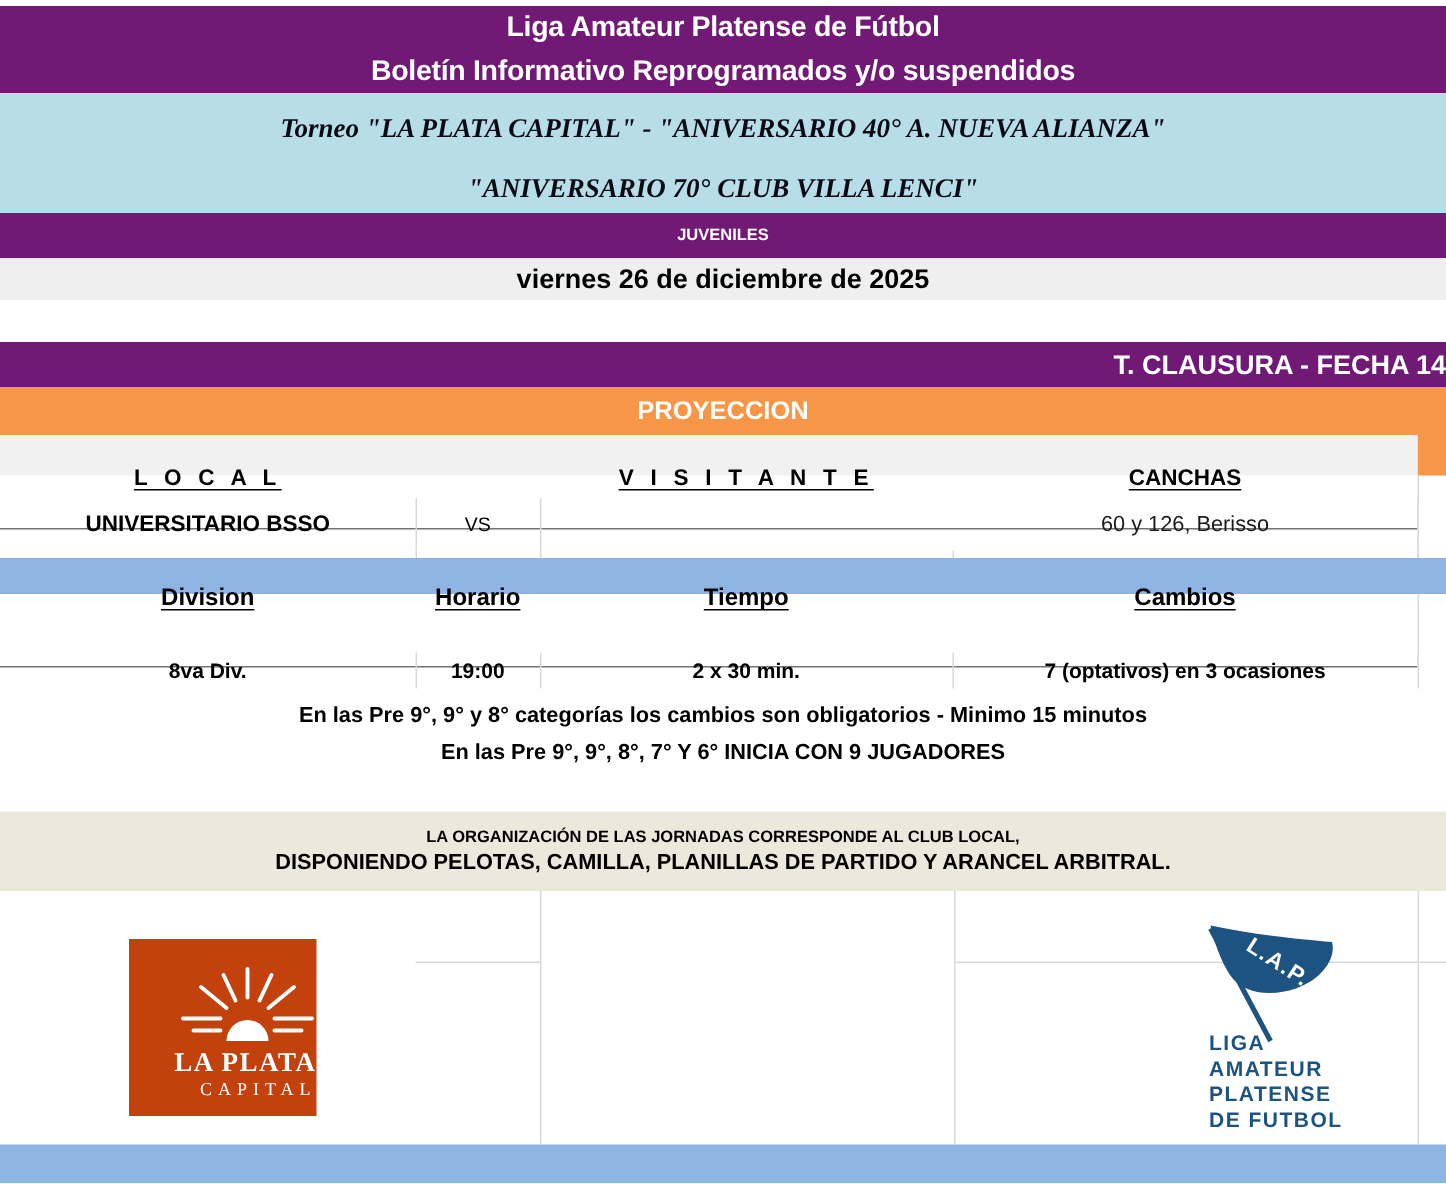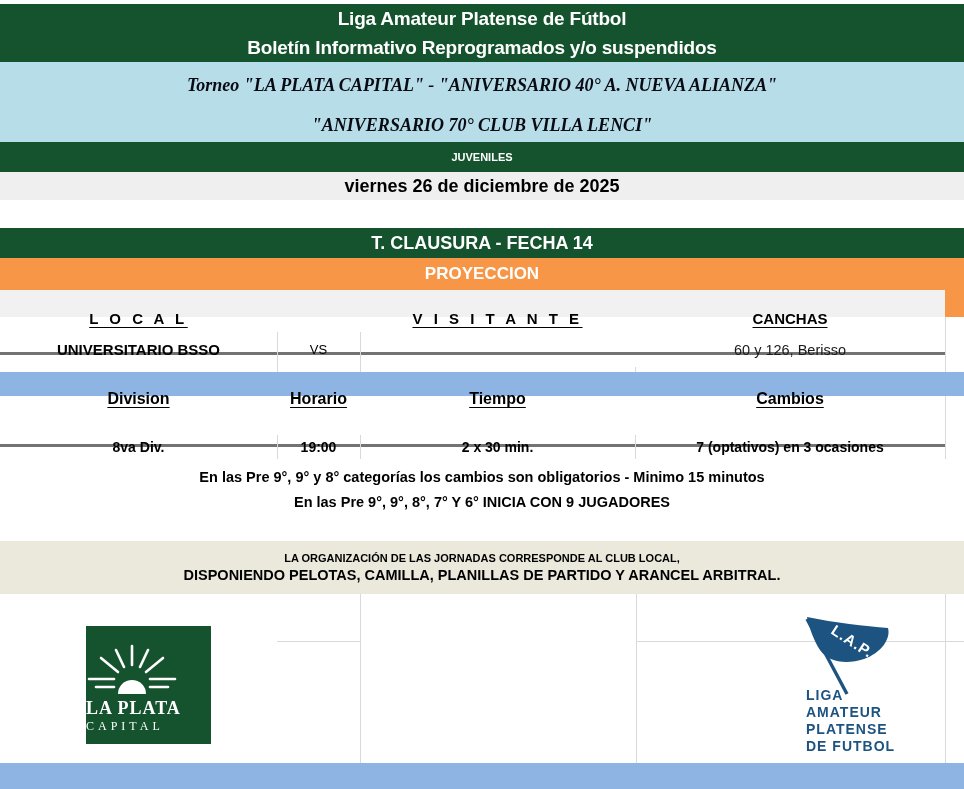--- a/index.html
+++ b/index.html
@@ -1,43 +1,43 @@
 <!DOCTYPE html>
 <html><head>
 <meta charset="utf-8">
 <style>
   html,body{margin:0;padding:0;background:#ffffff;}
   #page{position:relative;width:964px;height:789px;background:#ffffff;overflow:hidden;
         font-family:"Liberation Sans",sans-serif;-webkit-font-smoothing:antialiased;}
   .band{position:absolute;left:0;width:964px;display:flex;flex-direction:column;
         align-items:center;justify-content:center;text-align:center;}
-  .navy{background:#14532d;color:#ffffff;}
+  .navy{background:#701a75;color:#ffffff;}
   .ltblue{background:#B7DEE8;}
   .grayband{background:#EFEFEF;color:#000;}
   .orange{background:#F79646;color:#ffffff;}
   .midblue{background:#8DB4E2;color:#ffffff;}
   .beige{background:#EBE9DC;color:#000;}
   .b{font-weight:bold;}
   .title-line{font-size:19px;font-weight:bold;line-height:26px;letter-spacing:-0.2px;}
   .tourn-line{font-family:"Liberation Serif",serif;font-style:italic;font-weight:bold;
               font-size:18px;color:#0a0a14;line-height:20px;}
   .row{position:absolute;left:0;width:945px;}
   .cell{position:absolute;top:15px;height:100%;display:flex;align-items:center;justify-content:center;}
   .c1{left:0;width:277px}.c2{left:277px;width:83px}.c3{left:360px;width:275px}.c4{left:635px;width:310px}
-  .grid-row{border-bottom:3px solid #737373;}
+  .grid-row{border-bottom:1px solid #737373;}
   .grid-row .cell{border-right:1px solid #D9D9D9;}
   .colhead{font-weight:bold;font-size:15px;text-decoration:underline;text-underline-offset:3px;color:#000;}
   .sp{letter-spacing:3.5px;}
   .divhead{font-weight:bold;font-size:16px;color:#000000;text-decoration:underline;text-underline-offset:3px;}
   .schedcell{font-weight:bold;font-size:14px;color:#000;}
   .note{position:absolute;left:0;width:964px;text-align:center;font-weight:bold;font-size:14.5px;color:#000;}
   .vline{position:absolute;width:1px;background:#D9D9D9;}
   .hline{position:absolute;height:1px;background:#D9D9D9;}
-  #laplata-logo{position:absolute;left:86px;top:626px;width:125px;height:118px;background:#14532d;
-                display:flex;flex-direction:column;align-items:flex-start;justify-content:flex-end;
+  #laplata-logo{position:absolute;left:86px;top:626px;width:125px;height:118px;background:#c2410c;
+                display:flex;flex-direction:column;align-items:flex-end;justify-content:flex-end;
                 padding-bottom:10px;box-sizing:border-box;}
   .lp-name{font-family:"Liberation Serif",serif;font-weight:bold;font-size:18px;color:#fff;letter-spacing:1px;line-height:20px;}
   .lp-sub{font-family:"Liberation Serif",serif;font-size:12px;color:#fff;letter-spacing:4px;line-height:16px;}
   #lap-logo{position:absolute;left:790px;top:612px;width:130px;height:150px;}
   .lap-lines{position:absolute;left:16px;top:75px;color:#1D5380;font-weight:bold;font-size:14px;
              letter-spacing:1px;line-height:17px;text-align:left;}
 </style>
 </head>
 <body>
 
@@ -54,21 +54,21 @@
   </div>
 
   <div class="band navy" style="top:142px;height:30px;">
     <div class="b" style="font-size:11px;">JUVENILES</div>
   </div>
 
   <div class="band grayband" style="top:172px;height:28px;">
     <div class="b" style="font-size:18px;">viernes 26 de diciembre de 2025</div>
   </div>
 
-  <div class="band navy" style="top:228px;height:30px;">
+  <div class="band navy" style="top:228px;height:30px;align-items:flex-end;">
     <div class="b" style="font-size:18px;">T. CLAUSURA - FECHA 14</div>
   </div>
 
   <div class="band orange" style="top:258px;height:32px;">
     <div class="b" style="font-size:17px;">PROYECCION</div>
   </div>
 
   <div style="position:absolute;left:945px;top:290px;width:19px;height:27px;background:#F79646;"></div>
 
   <div class="row" style="top:290px;height:27px;background:#F1F1F1;">

